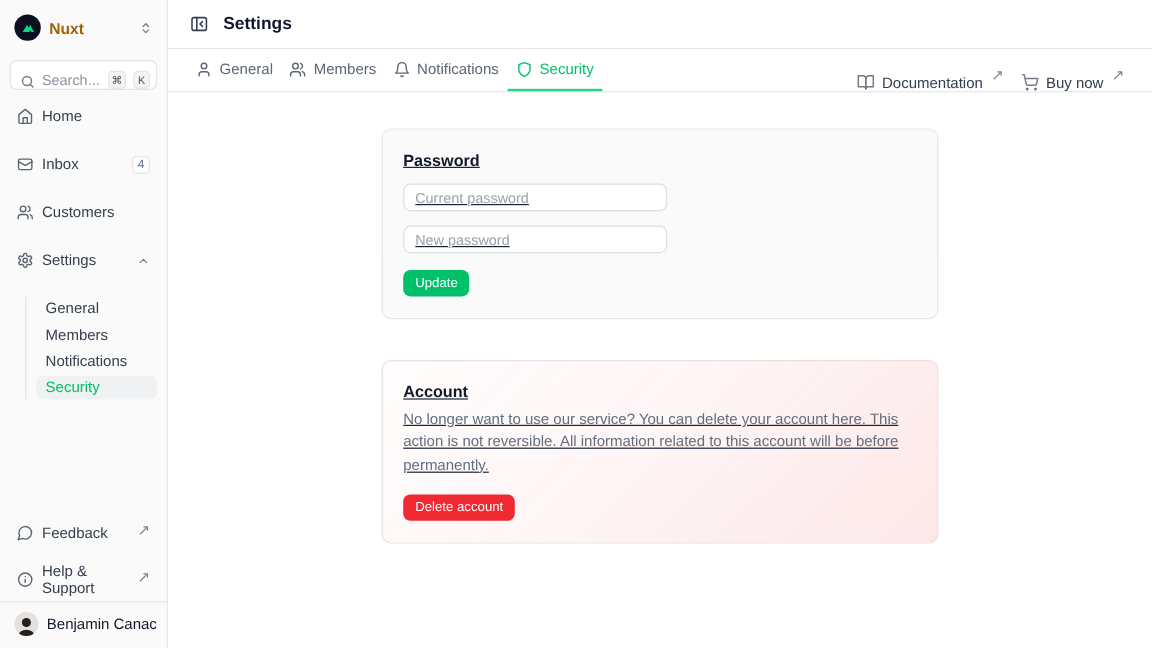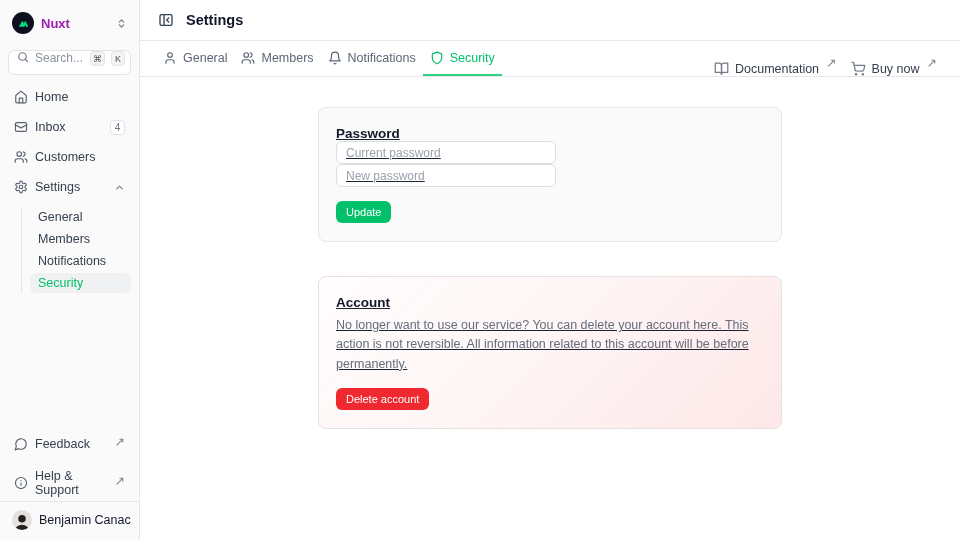--- a/index.html
+++ b/index.html
@@ -6,26 +6,26 @@
   html,body { width:960px; height:540px; overflow:hidden; }
   body { font-family:"Liberation Sans", sans-serif; color:#1b2432; background:#fff; font-size:12.5px; }
   svg { display:block; }
 
   .app { display:flex; width:960px; height:540px; }
 
   
   .sidebar { width:140px; flex:none; background:#fafafa; border-right:1px solid #e5e7eb; display:flex; flex-direction:column; padding:8px; }
   .ws-row { display:flex; align-items:center; gap:7px; padding:4px 4px; border-radius:6px; cursor:pointer; }
   .ws-logo { width:22px; height:22px; border-radius:50%; background:#0c0f1d; display:flex; align-items:center; justify-content:center; flex:none; }
-  .ws-name { font-weight:bold; font-size:13px; color:#a21caf; flex:1; }
+  .ws-name { font-weight:bold; font-size:13px; color:#a16207; flex:1; }
   .muted-ic { color:#737b8a; }
-  .search-btn { margin-top:12px; height:25px; background:#fff; border:1px solid #e4e4e7; border-radius:6px; display:flex; align-items:flex-start; gap:6px; padding:0 5px 0 8px; cursor:pointer; }
+  .search-btn { margin-top:12px; height:25px; background:#fff; border:1px solid #e4e4e7; border-radius:6px; display:flex; align-items:flex-end; gap:6px; padding:0 5px 0 8px; cursor:pointer; }
   .search-btn .ph { color:#8b93a1; font-size:12px; flex:1; }
   kbd { font-family:"Liberation Sans", sans-serif; font-size:9px; color:#52525b; background:#f4f4f5; border:1px solid #e4e4e7; border-radius:4px; min-width:14px; height:15px; display:inline-flex; align-items:center; justify-content:center; padding:0 2px; }
-  .nav { margin-top:12px; display:flex; flex-direction:column; gap:10px; }
+  .nav { margin-top:12px; display:flex; flex-direction:column; gap:20px; }
   .nav-item { display:flex; align-items:center; gap:7px; height:20px; padding:0 6px; border-radius:6px; color:#36404e; cursor:pointer; }
   .nav-item .lbl { flex:1; }
   .nav-item .ic { color:#5b6472; }
   .badge { font-size:10px; color:#64748b; background:#fff; border:1px solid #e4e4e7; border-radius:4px; min-width:15px; height:15px; display:inline-flex; align-items:center; justify-content:center; }
   .subnav { margin-left:13px; border-left:1px solid #e4e4e7; padding-left:8px; display:flex; flex-direction:column; gap:2px; }
   .subnav .nav-item { padding:0 8px; }
   .subnav .nav-item.active { background:#eff1f2; color:#00c16a; }
   .sb-spacer { flex:1; }
   .sb-foot { display:flex; flex-direction:column; gap:19px; padding-bottom:8px; }
   .ext { color:#7c8494; margin-left:1px; margin-bottom:6px; }
@@ -44,21 +44,21 @@
   .tab.active { color:#00c16a; border-bottom-color:#2fd183; }
   .tab-spacer { flex:1; }
   .hd-action { display:flex; align-items:flex-end; gap:6px; color:#333e4e; cursor:pointer; padding:0 7px; font-size:12.5px; }
 
   .content { flex:1; overflow:auto; padding-top:30px; display:flex; flex-direction:column; align-items:center; gap:34px; }
   .card { width:464px; flex:none; border:1px solid #e5e7eb; border-radius:8px; padding:18px 17px;text-decoration:underline; }
   .card.neutral { background:#fafafa; }
   .card.danger { background:linear-gradient(315deg, rgba(240,40,47,0.10) 0%, rgba(240,40,47,0.035) 55%, rgba(240,40,47,0.0) 100%), #fffdfd; border-color:#ecdfdf; }
   .card-title { font-size:13.5px; font-weight:bold; color:#111827; }
   .card-desc { margin-top:6px; color:#646e7d; font-size:12.5px; line-height:1.55; }
-  .field { display:block; width:220px; height:23px; background:#fff; border:1px solid #dcdee3; border-radius:6px; padding:0 9px; font-size:12px; color:#3b82f6; font-family:"Liberation Sans", sans-serif; }
+  .field { display:block; width:220px; height:23px; margin-top:12px; background:#fff; border:1px solid #dcdee3; border-radius:6px; padding:0 9px; font-size:12px; color:#3b82f6; font-family:"Liberation Sans", sans-serif; }
   .field::placeholder { color:#9aa1ac; }
   .btn { display:inline-block; margin-top:14px; border:none; border-radius:6px; padding:5px 10px; font-size:11px; font-weight:500; color:#fff; cursor:pointer; font-family:"Liberation Sans", sans-serif; }
   .btn.primary { background:#00c16a; }
   .btn.danger { background:#f0282f; }
 </style>
 </head>
 <body>
 
 <div class="app">
 

